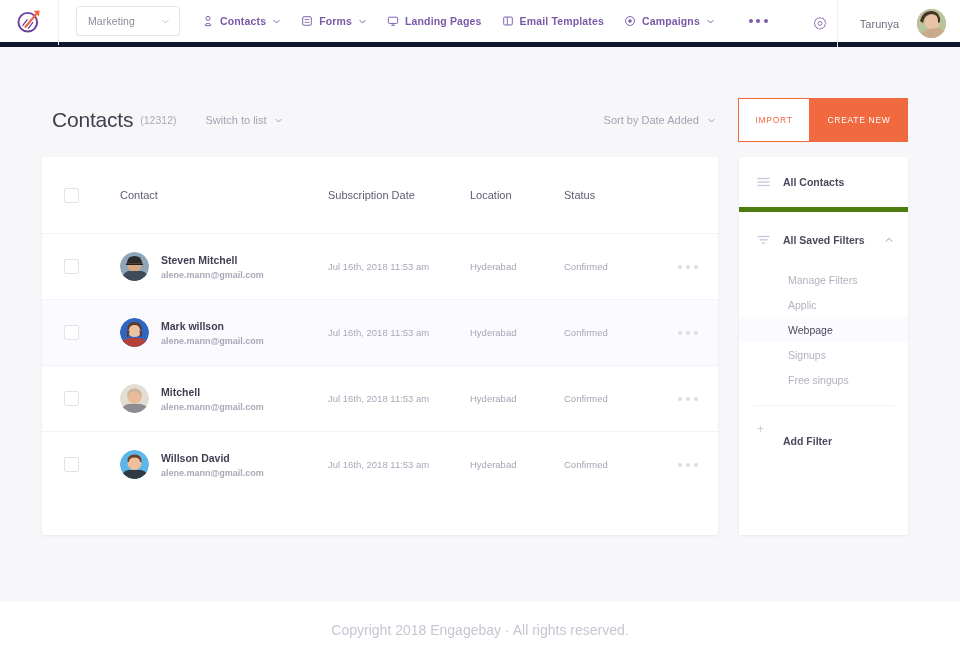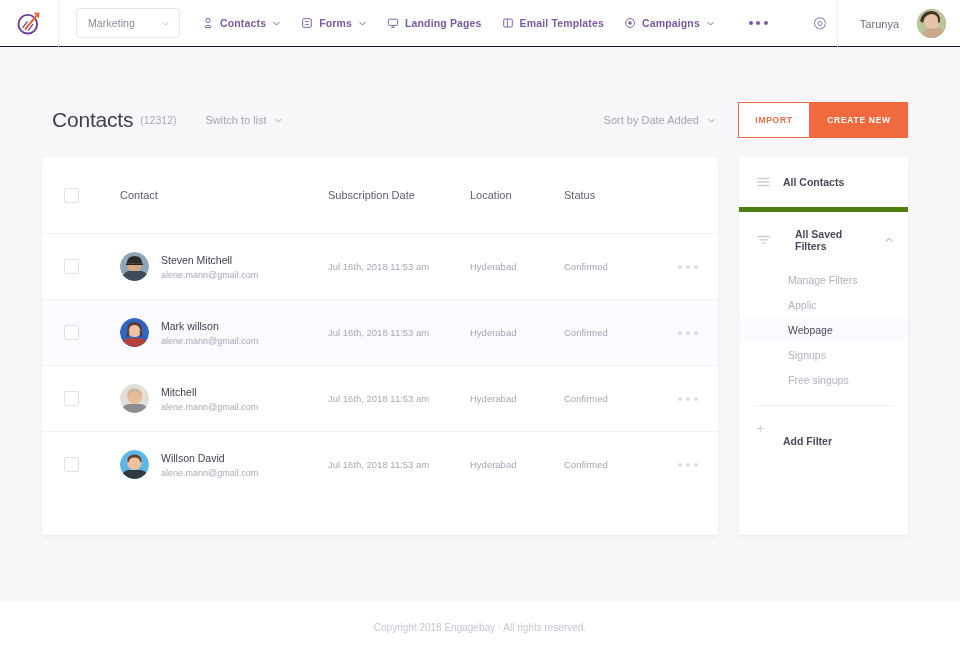--- a/index.html
+++ b/index.html
@@ -8,21 +8,21 @@
     font-family: "Liberation Sans", sans-serif;
     background: #ffffff;
     overflow: hidden;
   }
   .page { position: relative; width: 960px; height: 650px; background: #f7f7fa; }
 
   
   .topbar {
     position: absolute; top: 0; left: 0; width: 960px; height: 47px;
     background: #ffffff; display: flex; align-items: center;
-    border-bottom: 1px solid #0f172a;
+    border-bottom: 5px solid #0f172a;
   }
   .logo-wrap { width: 58px; display: flex; justify-content: center; align-items: center; }
   .logo { width: 26px; height: 26px; }
 
   .divider-v { width: 1px; height: 47px; background: #eeeef3; }
 
   .ws-select {
     margin-left: 17px; width: 104px; height: 30px;
     border: 1px solid #e4e4ec; border-radius: 3px; background: #fff;
     display: flex; align-items: center; justify-content: space-between;
@@ -58,22 +58,22 @@
   .page-title { font-size: 21px; color: #40404f; letter-spacing: -.2px; font-weight: normal; }
   .page-count { font-size: 10.5px; color: #a9a9b8; margin-left: 7px; }
   .switch-list { margin-left: 29px; display: flex; align-items: center; gap: 7px; cursor: pointer; }
   .switch-list span { font-size: 11px; color: #a4a4b4; }
 
   .heading-right { margin-left: auto; display: flex; align-items: center; }
   .sortby { display: flex; align-items: center; gap: 8px; margin-right: 22px; cursor: pointer; }
   .sortby span { font-size: 11px; color: #a4a4b4; }
 
   .btn-import, .btn-create {
-    height: 36px; display: flex; align-items: center; justify-content: center;
-    font-size: 8.5px; letter-spacing: .7px; cursor: pointer; font-weight: bold;
+    height: 44px; display: flex; align-items: center; justify-content: center;
+    font-size: 8.5px; letter-spacing: .7px; cursor: pointer;
   }
   .btn-import { width: 72px; background: #fff; border: 1px solid #f1693f; color: #f1693f; }
   .btn-create { width: 98px; background: #f1693f; color: #ffffff; }
 
   
   .card-table {
     position: absolute; top: 157px; left: 42px; width: 676px; height: 378px;
     background: #ffffff; border-radius: 2px;
     box-shadow: 0 1px 3px rgba(60,60,90,.07);
   }
@@ -88,21 +88,21 @@
   .col-loc { width: 94px; }
   .col-status { width: 96px; }
   .col-act { width: 56px; display: flex; justify-content: center; }
   .th { font-size: 11px; color: #5d5d72; }
 
   .tr {
     display: flex; align-items: center; height: 66px; padding-left: 22px;
     border-top: 1px solid #f3f3f7;
   }
   .tr.hl { background: #fafaff; }
-  .cell-contact { display: flex; align-items: center; gap: 12px; }
+  .cell-contact { display: flex; align-items: center; gap: 12px; font-weight: bold; }
   .av {
     width: 29px; height: 29px; border-radius: 50%; overflow: hidden;
     flex: 0 0 auto; position: relative;
   }
   .c-name { font-size: 10.5px; color: #3f3f52; display: block; margin-bottom: 4px; }
   .c-mail { font-size: 9px; color: #a8a8b8; display: block; }
   .td { font-size: 9.5px; color: #a6a6b6; }
   .td-date { font-size: 9.5px; color: #a9a9b9; }
   .row-dots { display: flex; gap: 4px; cursor: pointer; }
   .row-dots i { width: 4px; height: 4px; border-radius: 50%; background: #dcdce5; display: block; }
@@ -110,21 +110,21 @@
   
   .card-side {
     position: absolute; top: 157px; left: 739px; width: 169px; height: 378px;
     background: #ffffff; border-radius: 2px;
     box-shadow: 0 1px 3px rgba(60,60,90,.07);
   }
   .side-head {
     height: 55px; display: flex; align-items: center; padding: 0 14px 0 18px;
     border-bottom: 5px solid #4d7c0f;
   }
-  .side-head.nb { border-bottom: none; gap: 12px; }
+  .side-head.nb { border-bottom: none; }
   .side-ico { width: 15px; display: flex; align-items: center; flex: 0 0 auto; }
   .side-title { font-size: 10.5px; color: #4a4a5e; font-weight: bold; margin-left: 11px; }
   .side-chev { margin-left: auto; }
   .side-sub {
     height: 25px; display: flex; align-items: center; padding-left: 49px; cursor: pointer;
     margin-top: 0;
   }
   .side-sub span { font-size: 10.5px; color: #b2b2c0; }
   .side-sub.active { background: #fafaff; }
   .side-sub.active span { color: #4a4a5e; }
@@ -132,21 +132,21 @@
   .side-add { height: 46px; display: flex; align-items: center; padding: 0 18px; cursor: pointer; }
   .side-add .plus { font-size: 12px; color: #cdcdd9; width: 15px; flex:0 0 auto; }
   .side-add .lbl { font-size: 10.5px; color: #4a4a5e; font-weight: bold; margin-left: 11px; margin-top: 24px; }
 
   
   .footer {
     position: absolute; left: 0; top: 602px; width: 960px; height: 48px;
     background: #ffffff; display: flex; align-items: flex-start; justify-content: center;
     padding-top: 20px;
   }
-  .footer span { font-size: 10px; color: #c6c6d2; text-align: right; }
+  .footer span { font-size: 14px; color: #c6c6d2; text-align: right; }
 </style>
 </head>
 <body>
 
 <div class="page">
 
   <div class="topbar">
 
     <div class="logo-wrap">
       <svg class="logo" viewBox="0 0 32 32">

